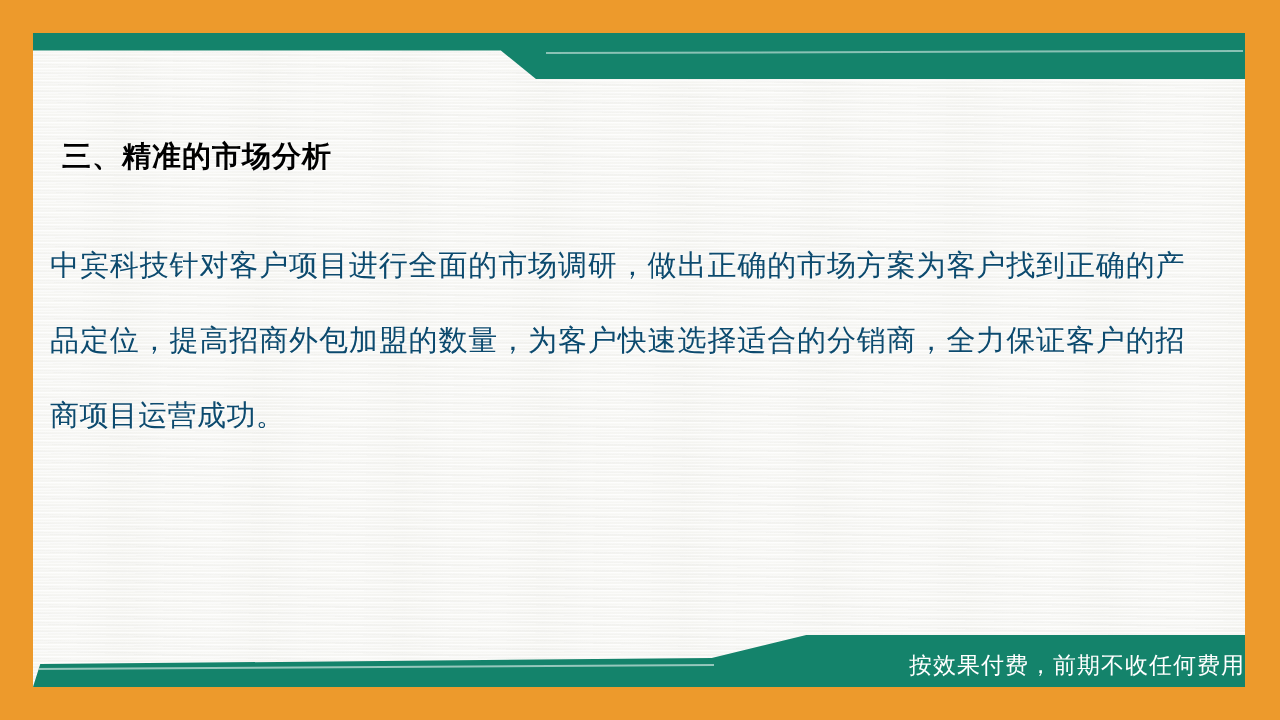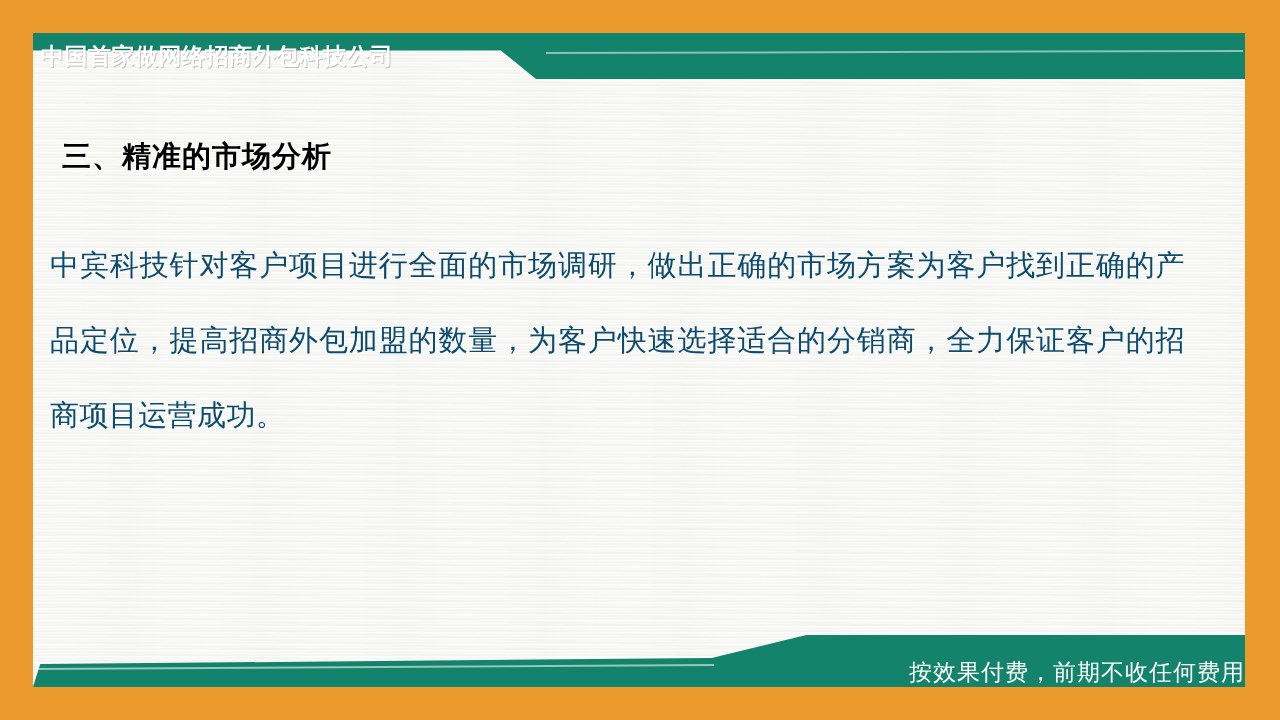--- a/index.html
+++ b/index.html
@@ -131,42 +131,41 @@
     left: 2px;
     bottom: 19px;
     width: 56%;
     height: 2px;
     background: rgba(235,245,242,0.60);
     transform: rotate(-0.35deg);
   }
   .footer-text {
     position: absolute;
     right: 35px;
-    bottom: 26px;
+    bottom: 33px;
     height: 44px;
     display: flex;
     align-items: center;
     color: #FFFFFF;
     font-size: 23px;
     letter-spacing: 1px;
     white-space: nowrap;
   }
 </style>
 </head>
 <body>
 
 <div class="slide">
 
   <div class="canvas"></div>
 
   <div class="header-band">
     <div class="rule"></div>
   </div>
 
-  <div class="header-title">中国首家做网络招商外包科技公司</div>
 
   <div class="section-heading">三、精准的市场分析</div>
 
   <div class="body-text">中宾科技针对客户项目进行全面的市场调研，做出正确的市场方案为客户找到正确的产品定位，提高招商外包加盟的数量，为客户快速选择适合的分销商，全力保证客户的招商项目运营成功。</div>
 
   <div class="footer-band">
     <div class="rule"></div>
   </div>
 
   <div class="footer-text">按效果付费，前期不收任何费用</div>

